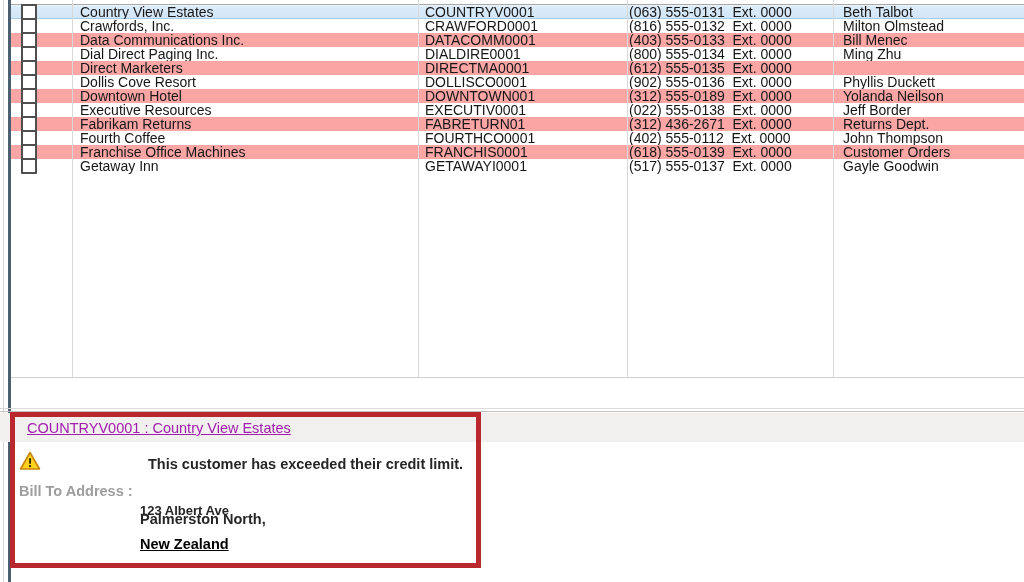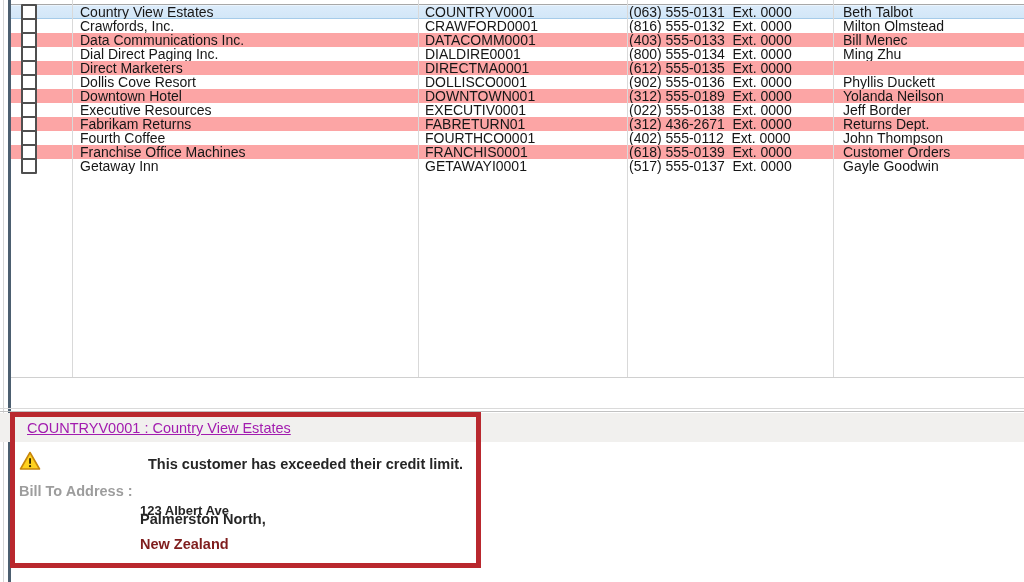--- a/index.html
+++ b/index.html
@@ -41,21 +41,21 @@
 
   .cust-link{position:absolute;left:27px;top:420px;font-size:14.5px;color:#a21caf;
              text-decoration:underline;z-index:25;cursor:pointer;}
   .warn-icon{position:absolute;left:19px;top:451px;z-index:25;}
   .warn-msg{position:absolute;left:140px;top:456px;font-size:14.5px;font-weight:bold;
             color:#262626;z-index:25;margin-left:8px;}
   .bill-label{position:absolute;left:19px;top:483px;font-size:14.5px;font-weight:bold;
               color:#9d9d9d;z-index:25;}
   .addr1{position:absolute;left:140px;top:483px;font-size:13px;font-weight:bold;color:#262626;z-index:25;margin-top:20px;}
   .addr2{position:absolute;left:140px;top:511px;font-size:14.5px;font-weight:bold;color:#262626;z-index:25;}
-  .addr3{position:absolute;left:140px;top:536px;font-size:14.5px;font-weight:bold;color:#7f1d1d;z-index:25;}
+  .addr3{position:absolute;left:140px;top:536px;font-size:14.5px;font-weight:bold;color:#000000;z-index:25;text-decoration:underline;}
 </style>
 </head>
 <body>
 
 <div class="stage">
 
   <div class="edge-light"></div>
   <div class="edge-dark"></div>
 
   <div class="table-area">

